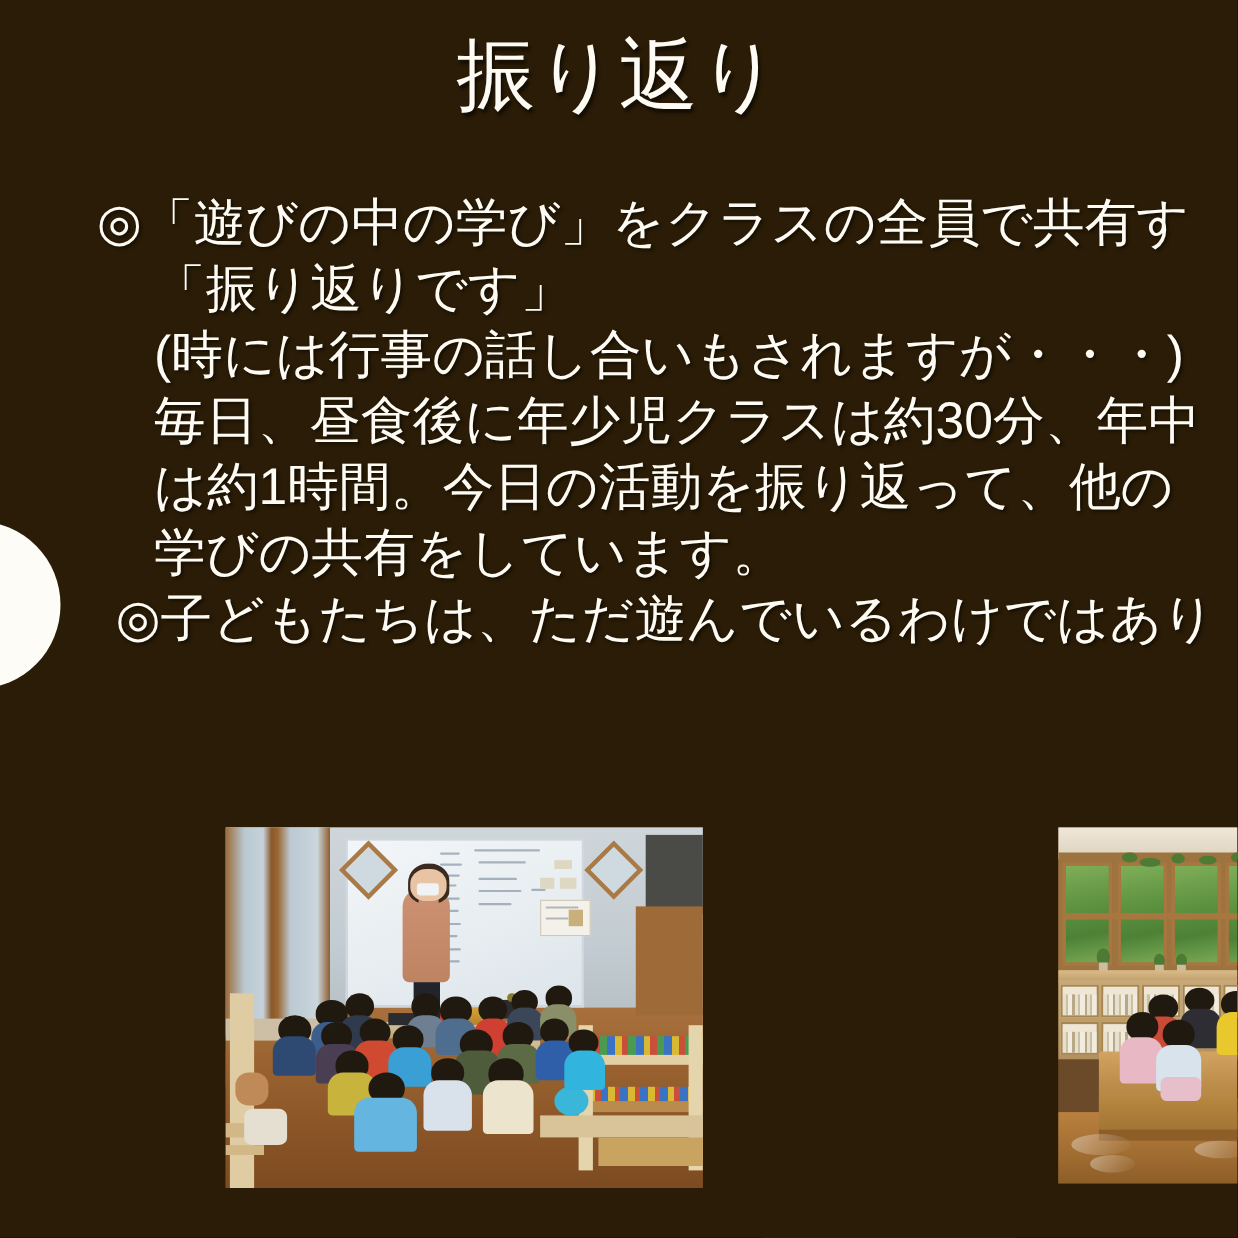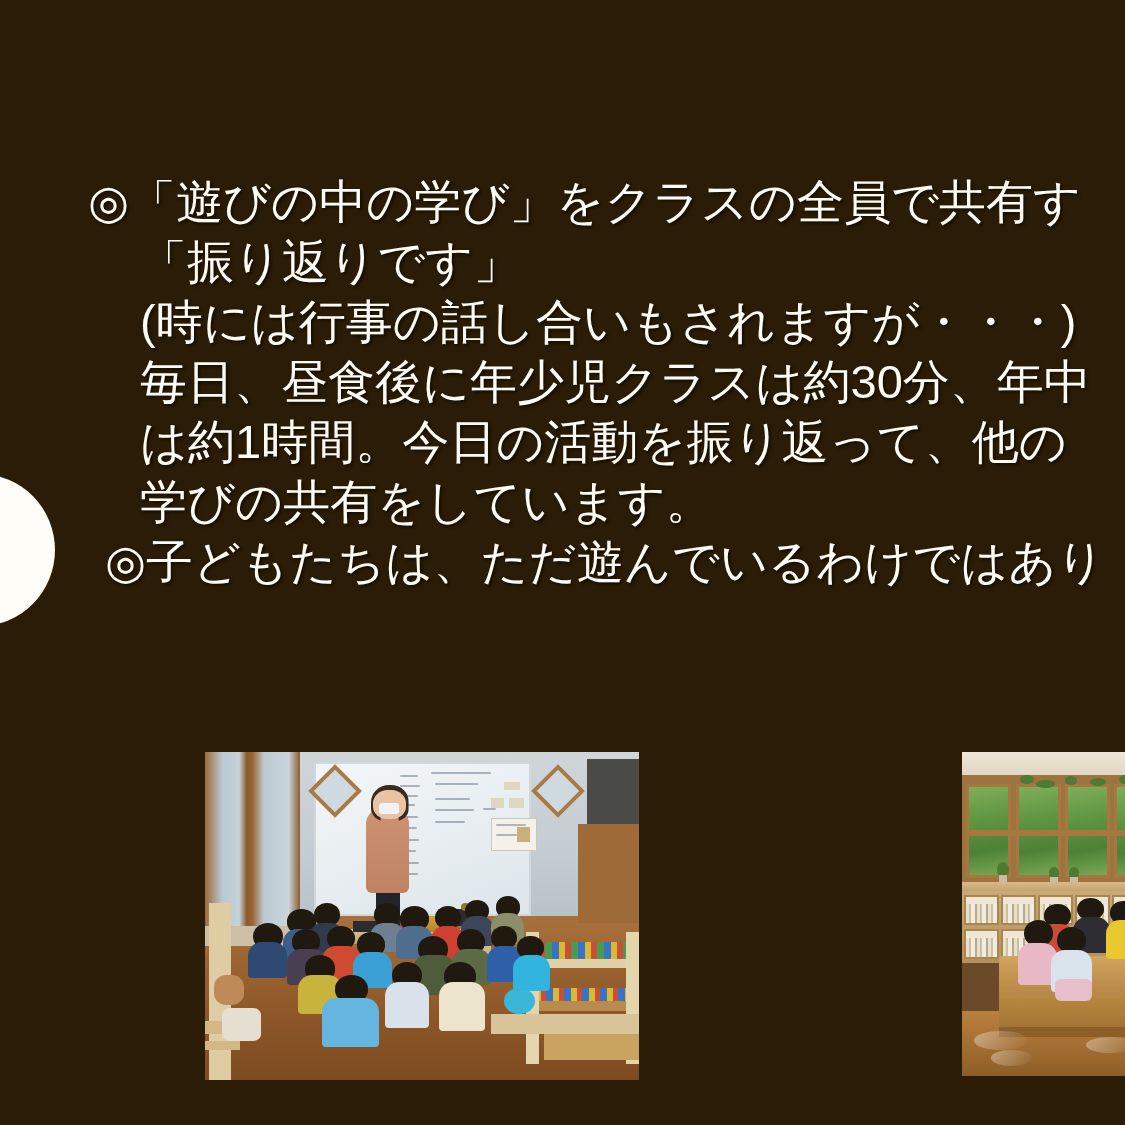--- a/index.html
+++ b/index.html
@@ -228,20 +228,21 @@
     border-radius: 50%;
   }
 </style>
 </head>
 <body>
 
 <div id="slide" style="background: rgb(42, 28, 6);">
 
   <div class="left-circle"></div>
 
+  <div class="slide-title">振り返り</div>
 
   <div class="body-block">
     <div class="body-line ind-0">◎「遊びの中の学び」をクラスの全員で共有す</div>
     <div class="body-line ind-1">「振り返りです」</div>
     <div class="body-line ind-1">(時には行事の話し合いもされますが・・・)</div>
     <div class="body-line ind-1">毎日、昼食後に年少児クラスは約30分、年中</div>
     <div class="body-line ind-1">は約1時間。今日の活動を振り返って、他の</div>
     <div class="body-line ind-1">学びの共有をしています。</div>
     <div class="body-line ind-2">◎子どもたちは、ただ遊んでいるわけではあり</div>
   </div>

